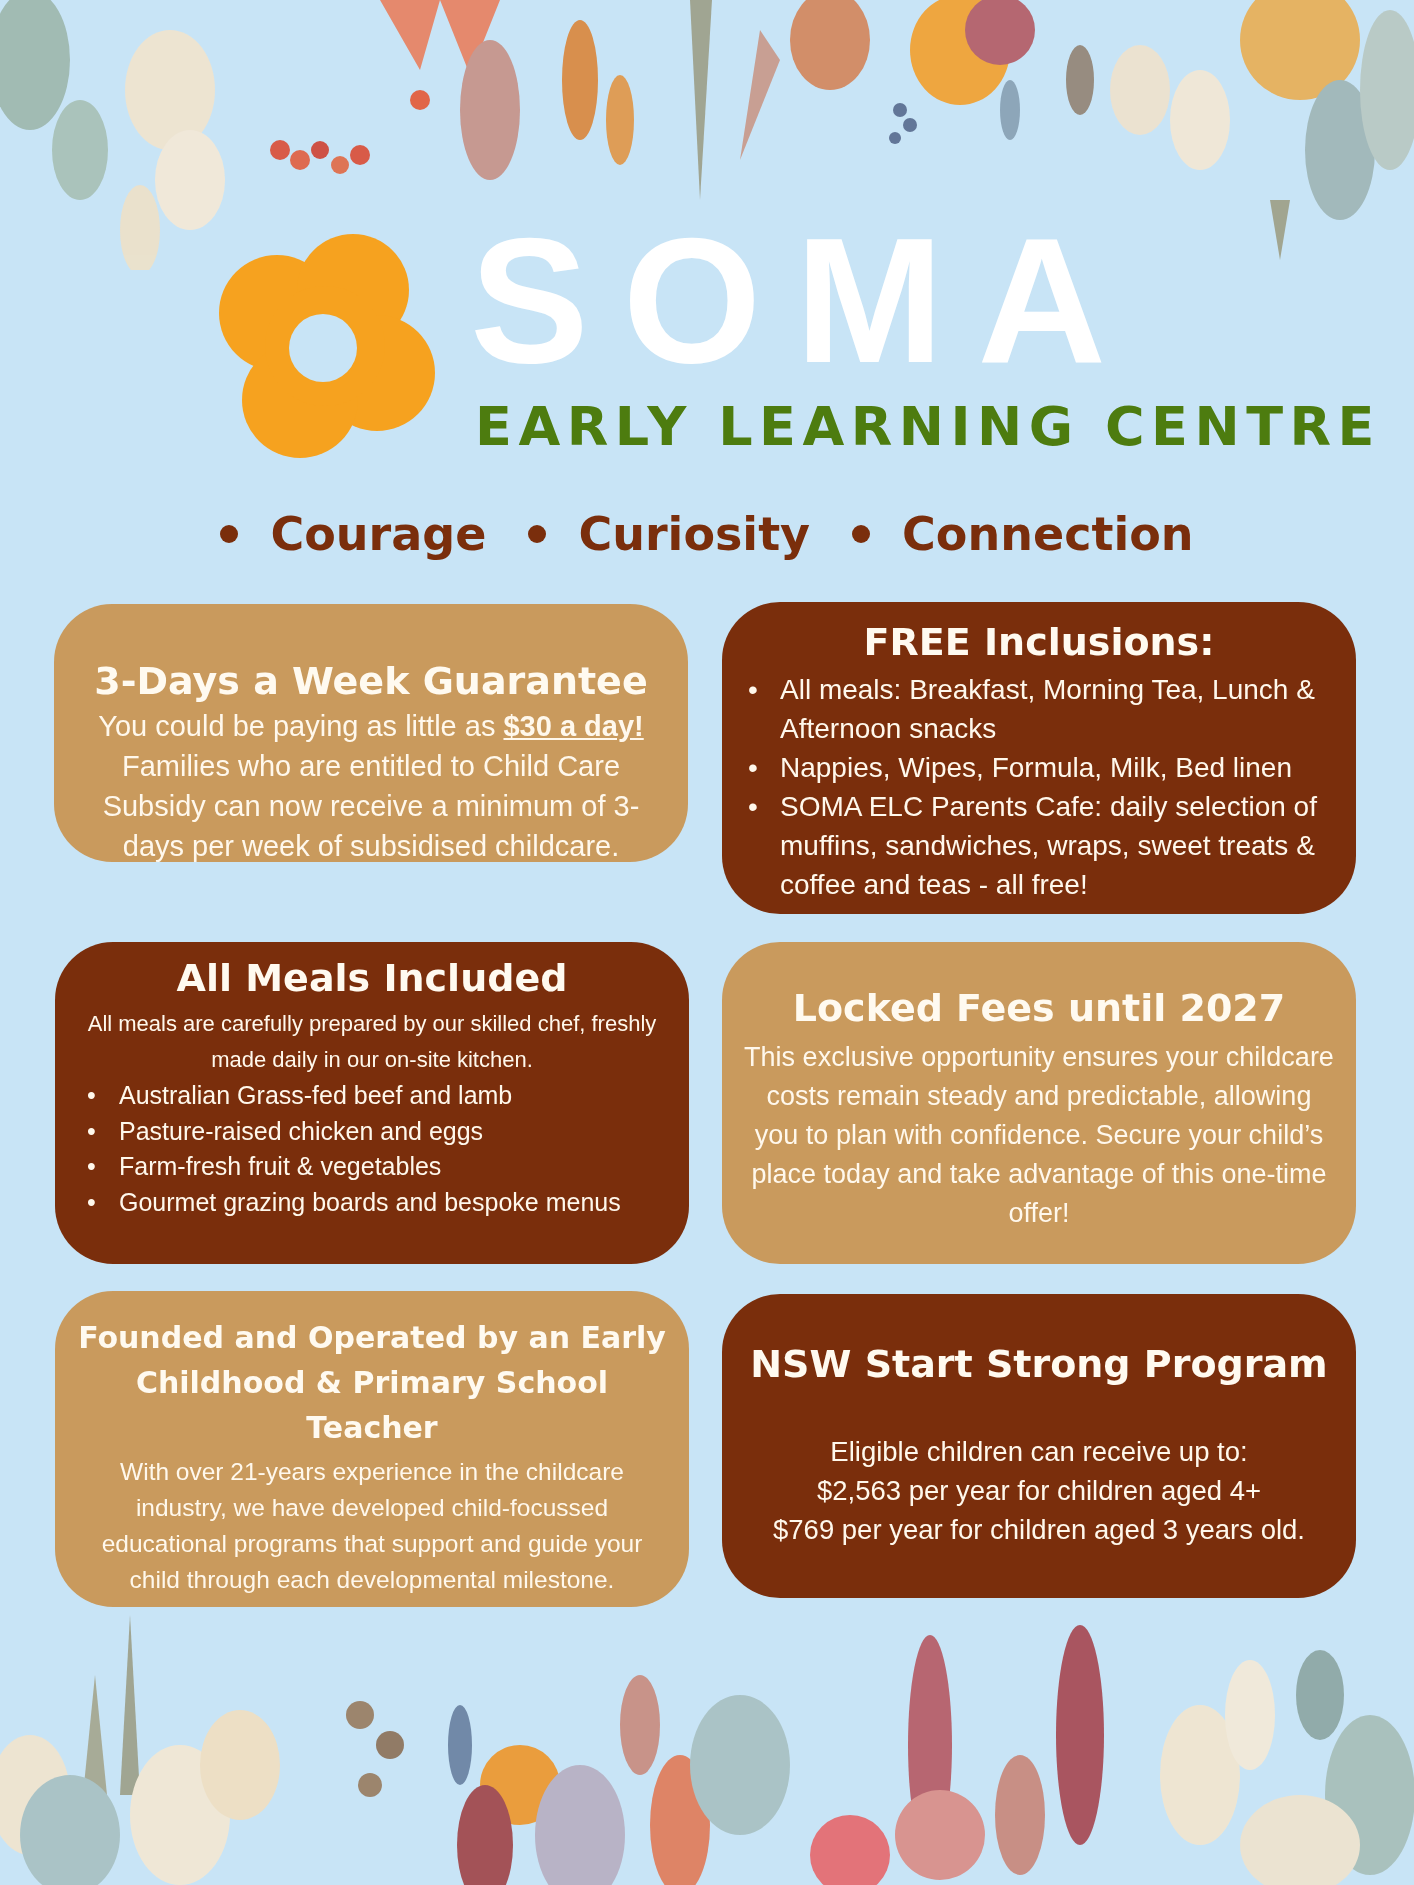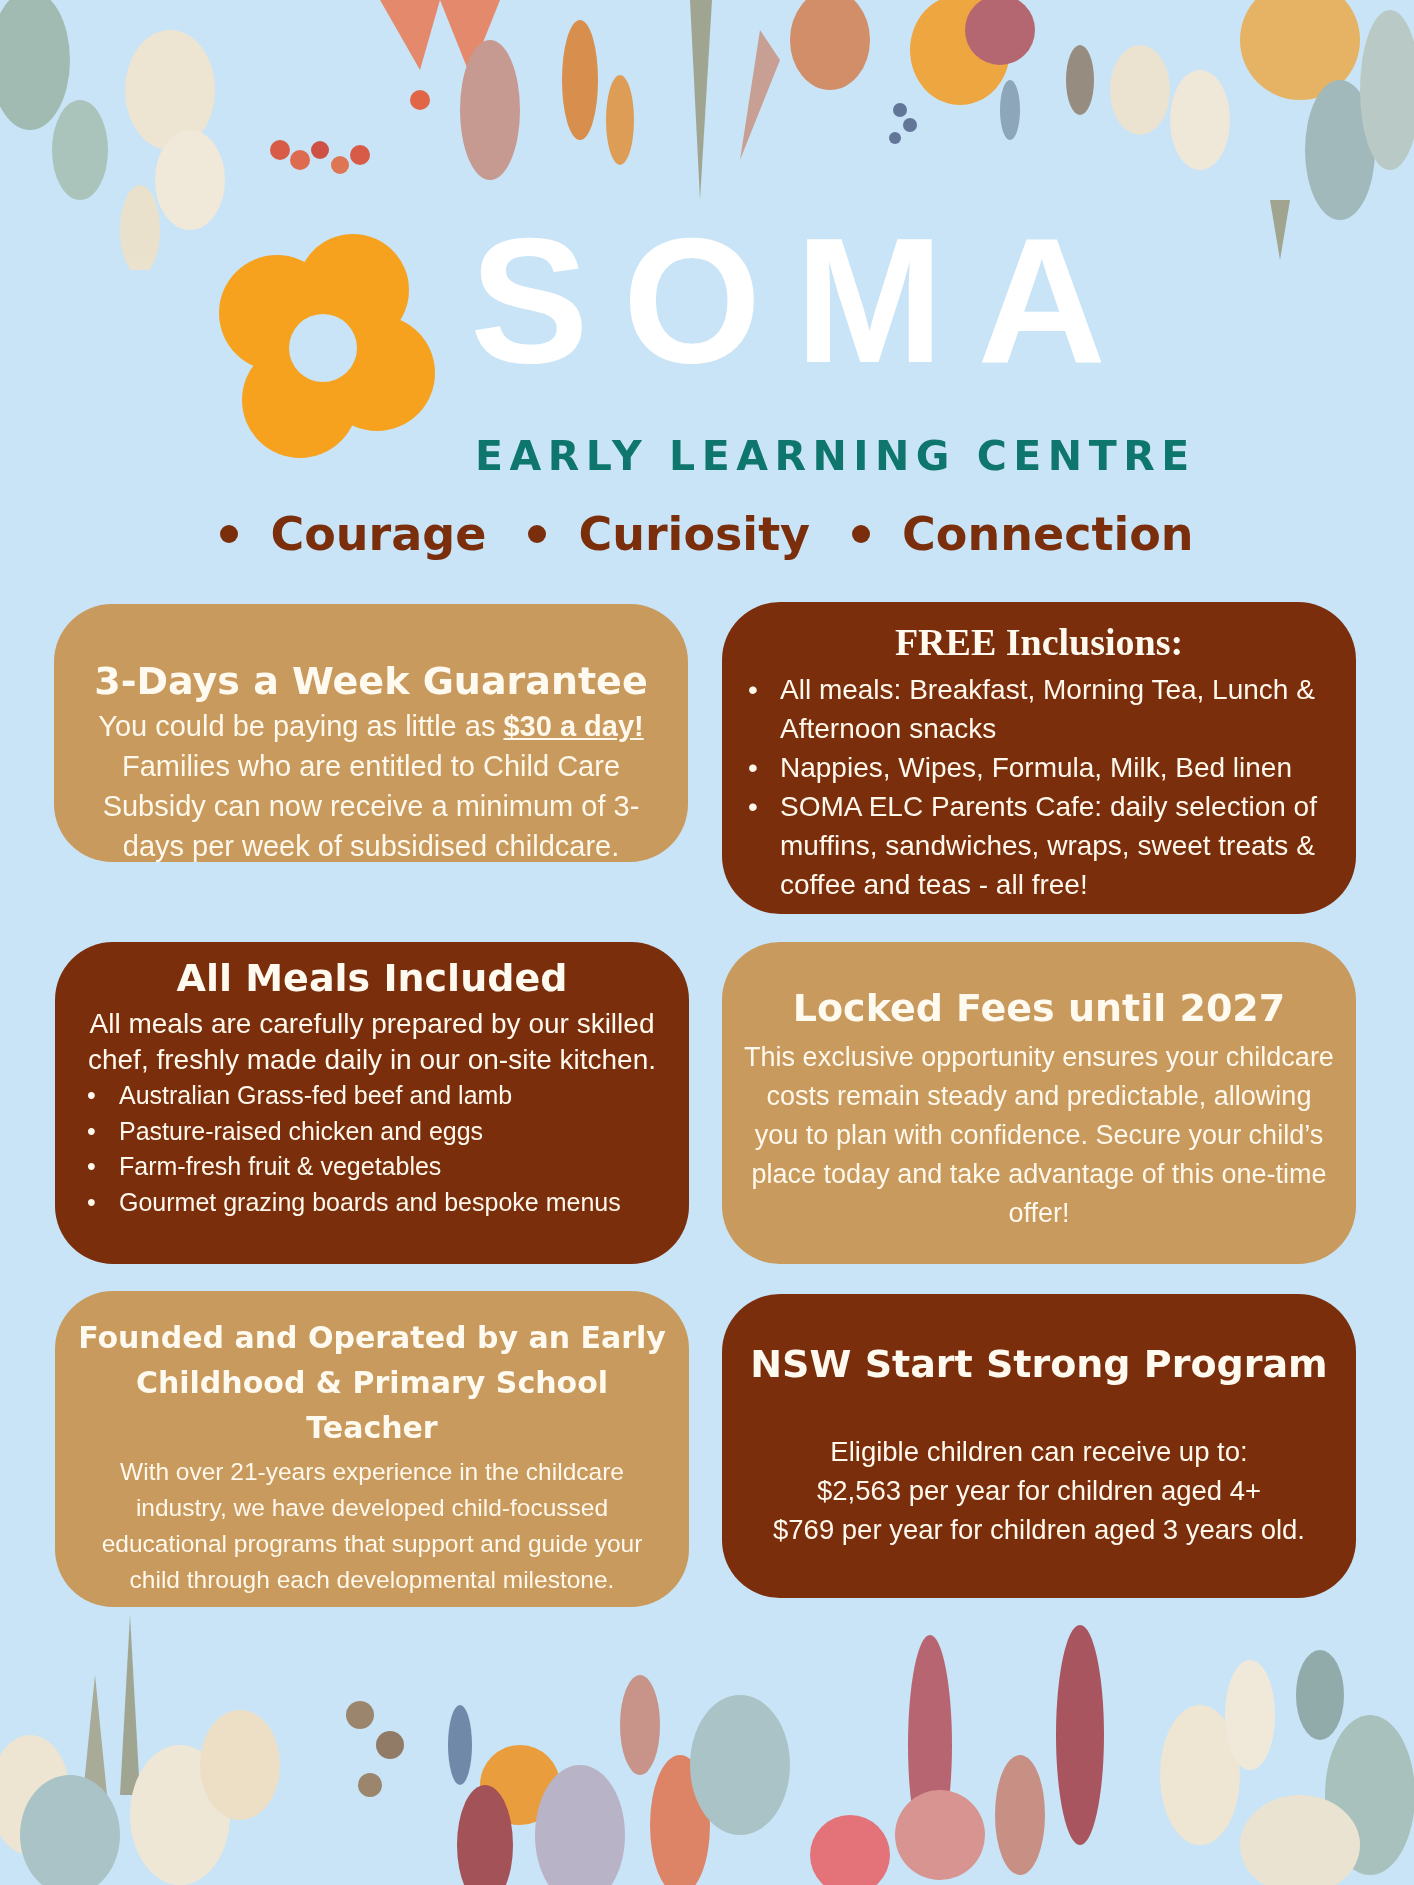--- a/index.html
+++ b/index.html
@@ -14,23 +14,23 @@
   .floral-top { top: 0; height: 270px; }
   .floral-bottom { bottom: 0; height: 290px; }
 
   .logo { position: absolute; left: 205px; top: 228px; width: 240px; height: 240px; }
   .wordmark {
     position: absolute; left: 470px; top: 212px;
     font-family: "Liberation Sans", sans-serif; font-weight: 700;
     font-size: 178px; letter-spacing: 34px; color: #ffffff; line-height: 1;
   }
   .subtitle {
-    position: absolute; left: 475px; top: 436px;
+    position: absolute; left: 475px; top: 400px;
     font-family: "DejaVu Sans", sans-serif; font-weight: 700;
-    font-size: 41px; letter-spacing: 6.5px; color: #0f766e; line-height: 1;
+    font-size: 54px; letter-spacing: 6.5px; color: #4d7c0f; line-height: 1;
   }
   .values {
     position: absolute; top: 507px; left: 0; width: 1414px;
     display: flex; justify-content: center; gap: 42px;
     color: #7a2e0c; font-size: 46px; font-family: "DejaVu Sans", sans-serif; font-weight: 600;
   }
   .values .v { display: flex; align-items: center; gap: 32px; }
   .values .dot { width: 18px; height: 18px; border-radius: 50%; background: #7a2e0c; display: inline-block; }
 
   .card {
@@ -45,27 +45,27 @@
   .card li { position: relative; padding-left: 36px; }
   .card li::before { content: "\2022"; position: absolute; left: 4px; top: 0; }
   .u { text-decoration: underline; font-weight: 700; }
   b { font-weight: 400; }
 
   #c1 { left: 54px; top: 604px; width: 634px; height: 258px; padding-top: 52px; }
   #c1 h2 { font-size: 38px; line-height: 50px; }
   #c1 p { font-size: 29px; line-height: 40px; }
 
   #c2 { left: 722px; top: 602px; width: 634px; height: 312px; padding-top: 14px; }
-  #c2 h2 { font-size: 38px; line-height: 52px; font-family: Liberation Serif, serif; }
+  #c2 h2 { font-size: 38px; line-height: 52px; }
   #c2 ul { padding-left: 0; margin-top: 2px; }
   #c2 li { font-size: 28px; line-height: 39px; }
 
   #c3 { left: 55px; top: 942px; width: 634px; height: 322px; padding-top: 10px; }
   #c3 h2 { font-size: 38px; line-height: 52px; }
-  #c3 p { font-size: 28px; line-height: 36px; margin-top: 2px; }
+  #c3 p { font-size: 22px; line-height: 36px; margin-top: 2px; }
   #c3 li { font-size: 25px; line-height: 35.5px; }
   #c3 ul { padding-left: 6px; }
 
   #c4 { left: 722px; top: 942px; width: 634px; height: 322px; padding-top: 40px; }
   #c4 h2 { font-size: 38px; line-height: 52px; }
   #c4 p { font-size: 27px; line-height: 39px; margin-top: 4px; }
 
   #c5 { left: 55px; top: 1291px; width: 634px; height: 316px; padding-top: 24px; }
   #c5 h2 { font-size: 30px; line-height: 45px; }
   #c5 p { font-size: 24.5px; line-height: 36px; margin-top: 4px; }

